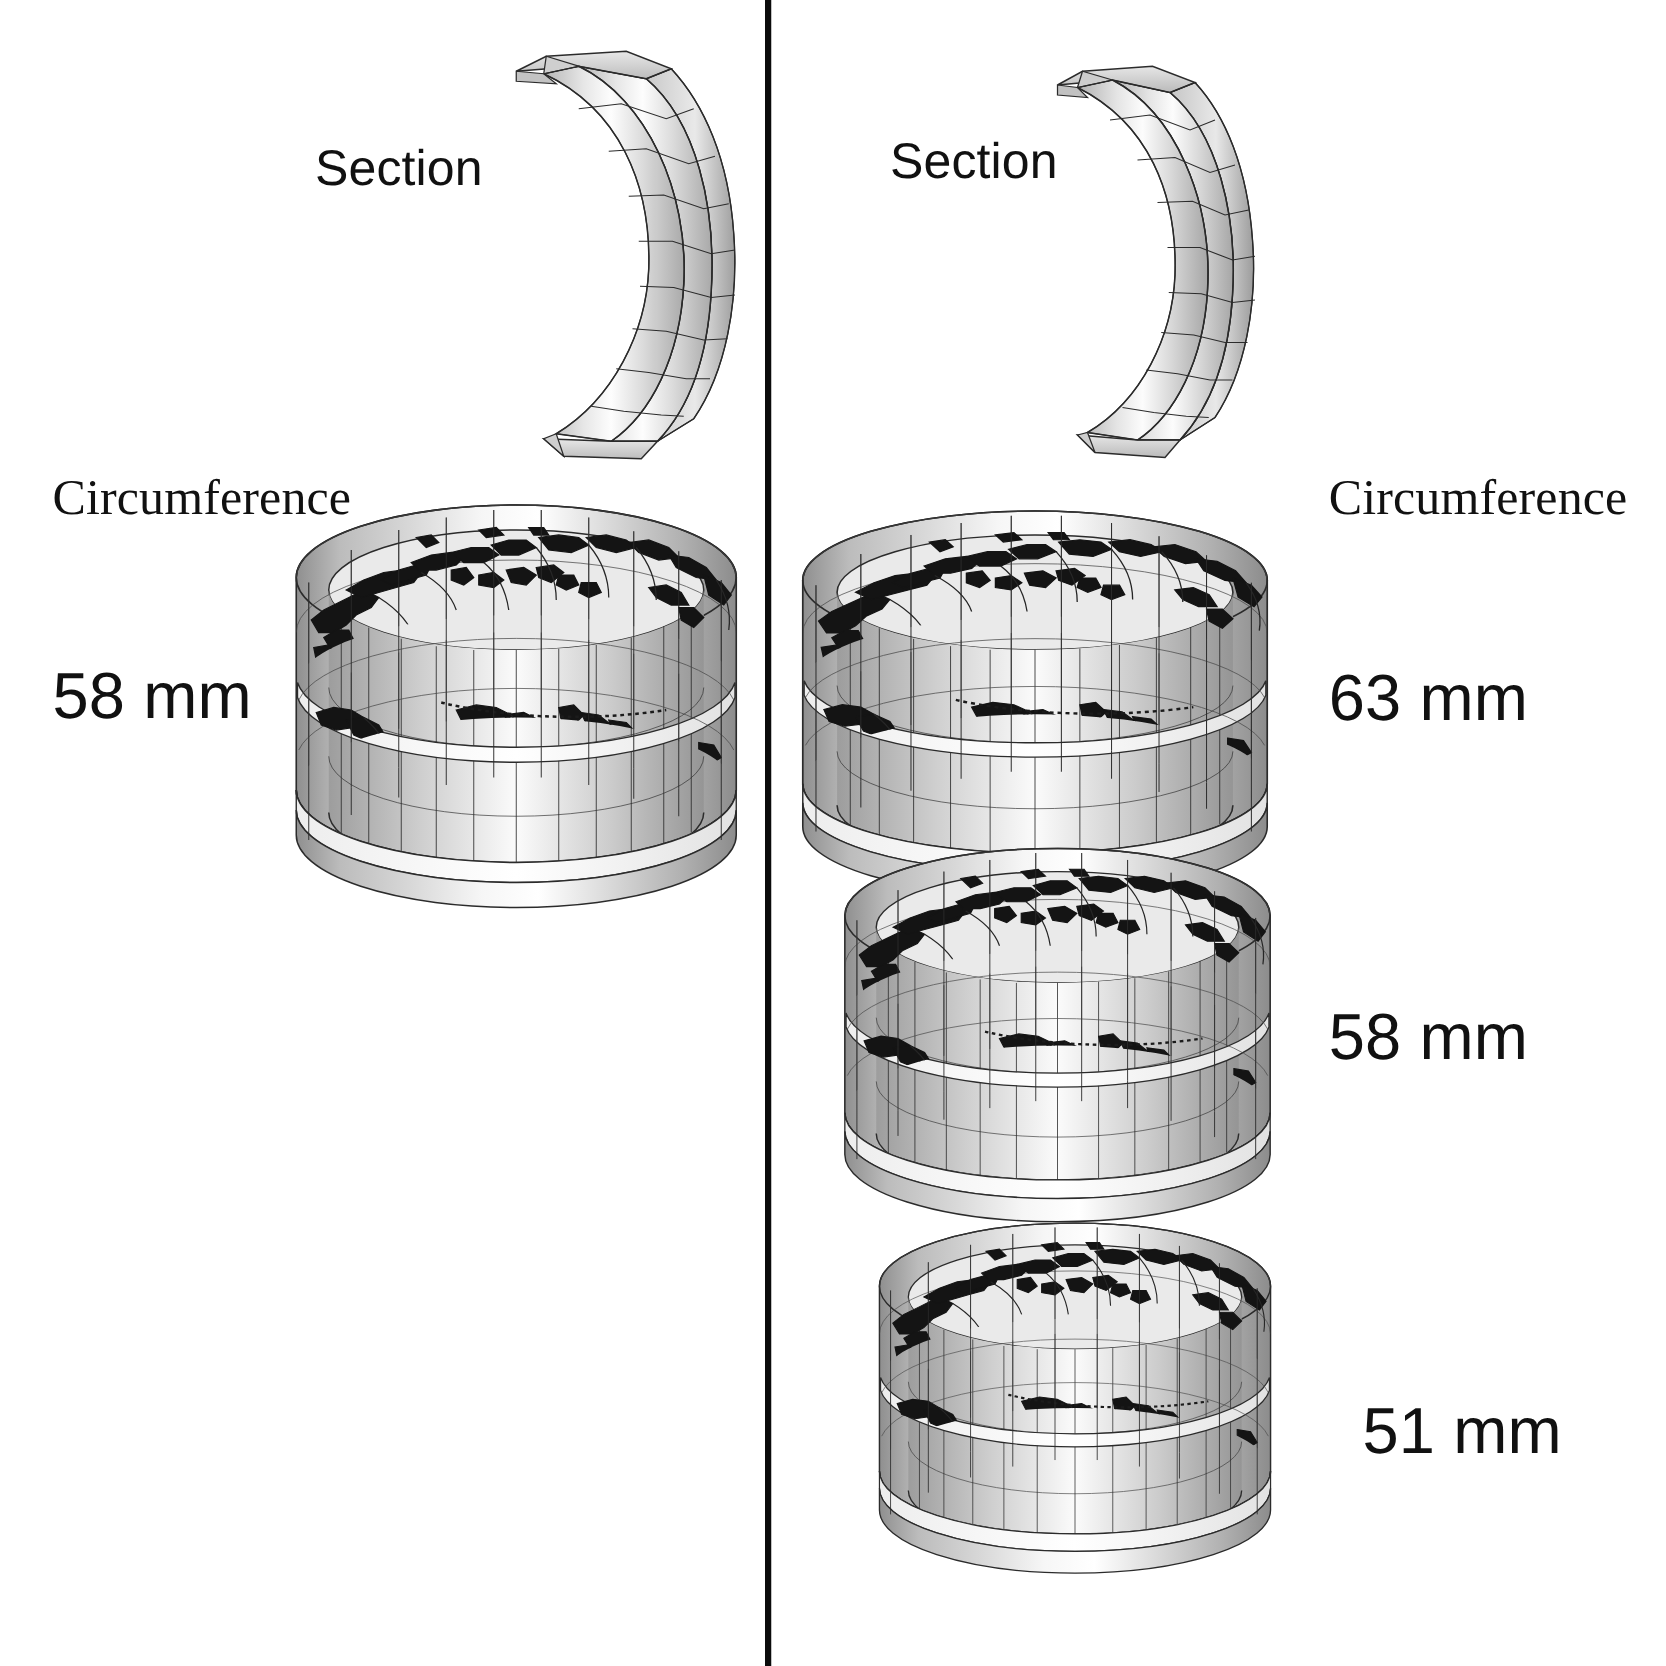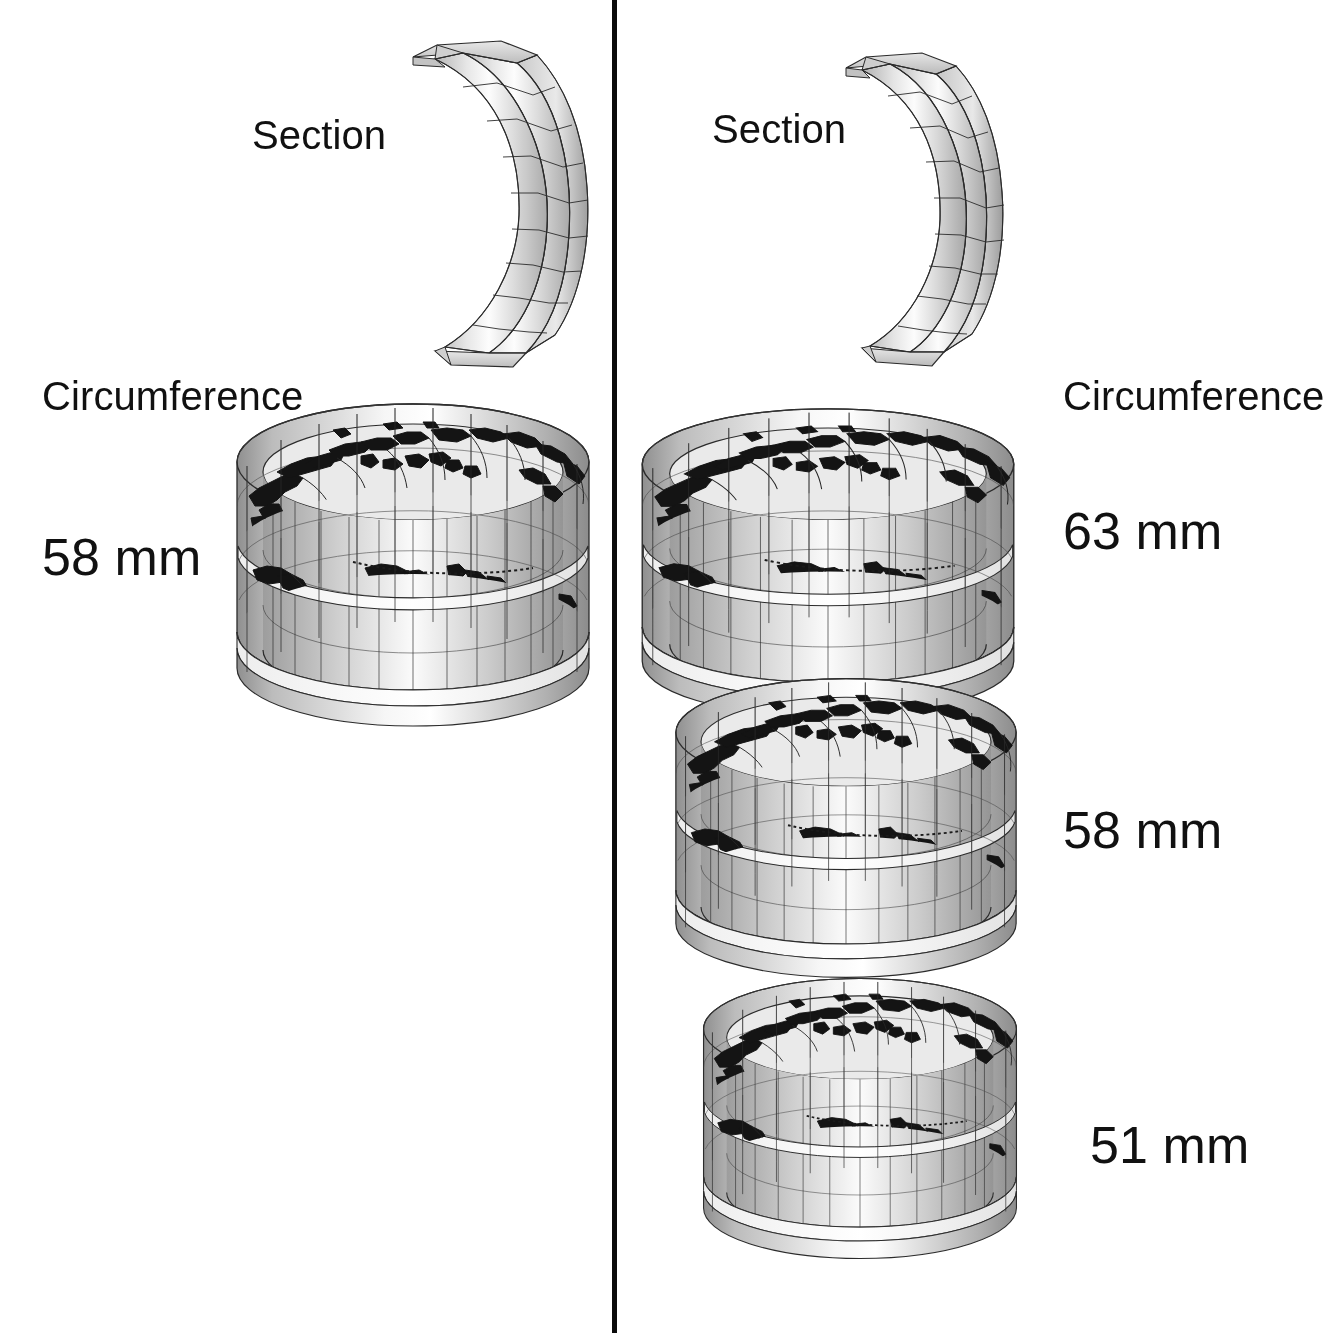--- a/index.html
+++ b/index.html
@@ -24,21 +24,21 @@
   }
   .label {
     position: absolute;
     color: #111111;
     font-family: "Liberation Sans", sans-serif;
     font-weight: 400;
     white-space: nowrap;
     letter-spacing: 0.1px;
   }
   .label-section { font-size: 40px; }
-  .label-circ { font-size: 40px; }
+  .label-circ { font-size: 40px; font-family: Liberation Serif, serif; }
   .label-size { font-size: 52px; }
   .panel {
     position: absolute;
     top: 0;
     height: 1333px;
   }
   .figure { position: absolute; }
   .figure svg { display: block; width: 100%; height: 100%; overflow: visible; }
 </style>
 </head>
@@ -315,21 +315,21 @@
   </div>
 
   <div class="divider" id="divider" style="left: 612px; width: 5px; background: rgb(11, 11, 11); height: 1333px;"></div>
 
   <div class="panel" id="panel-right">
 
     <div class="label label-section" id="right-section-label" style="left: 712px; top: 107px;">Section</div>
 
     <div class="label label-circ" id="right-circ-label" style="left: 1063px; top: 374px;">Circumference</div>
 
-    <div class="label label-size" id="right-size-0" style="left: 1063px; top: 501px;">63 mm</div>
+    <div class="label label-size" id="right-size-0" style="left: 1063px; top: 529px;">63 mm</div>
     <div class="label label-size" id="right-size-1" style="left: 1063px; top: 800px;">58 mm</div>
     <div class="label label-size" id="right-size-2" style="left: 1090px; top: 1115px;">51 mm</div>
 
     <div class="figure" id="right-section-figure" style="left: 840px; top: 48px; width: 165px; height: 315px;">
       <svg viewBox="0 0 165 315" preserveAspectRatio="none">
         <defs>
           <linearGradient id="rsArcFace" x1="0" y1="0" x2="1" y2="0">
             <stop offset="0%" stop-color="#b0b0b0"></stop>
             <stop offset="30%" stop-color="#e4e4e4"></stop>
             <stop offset="50%" stop-color="#fcfcfc"></stop>

